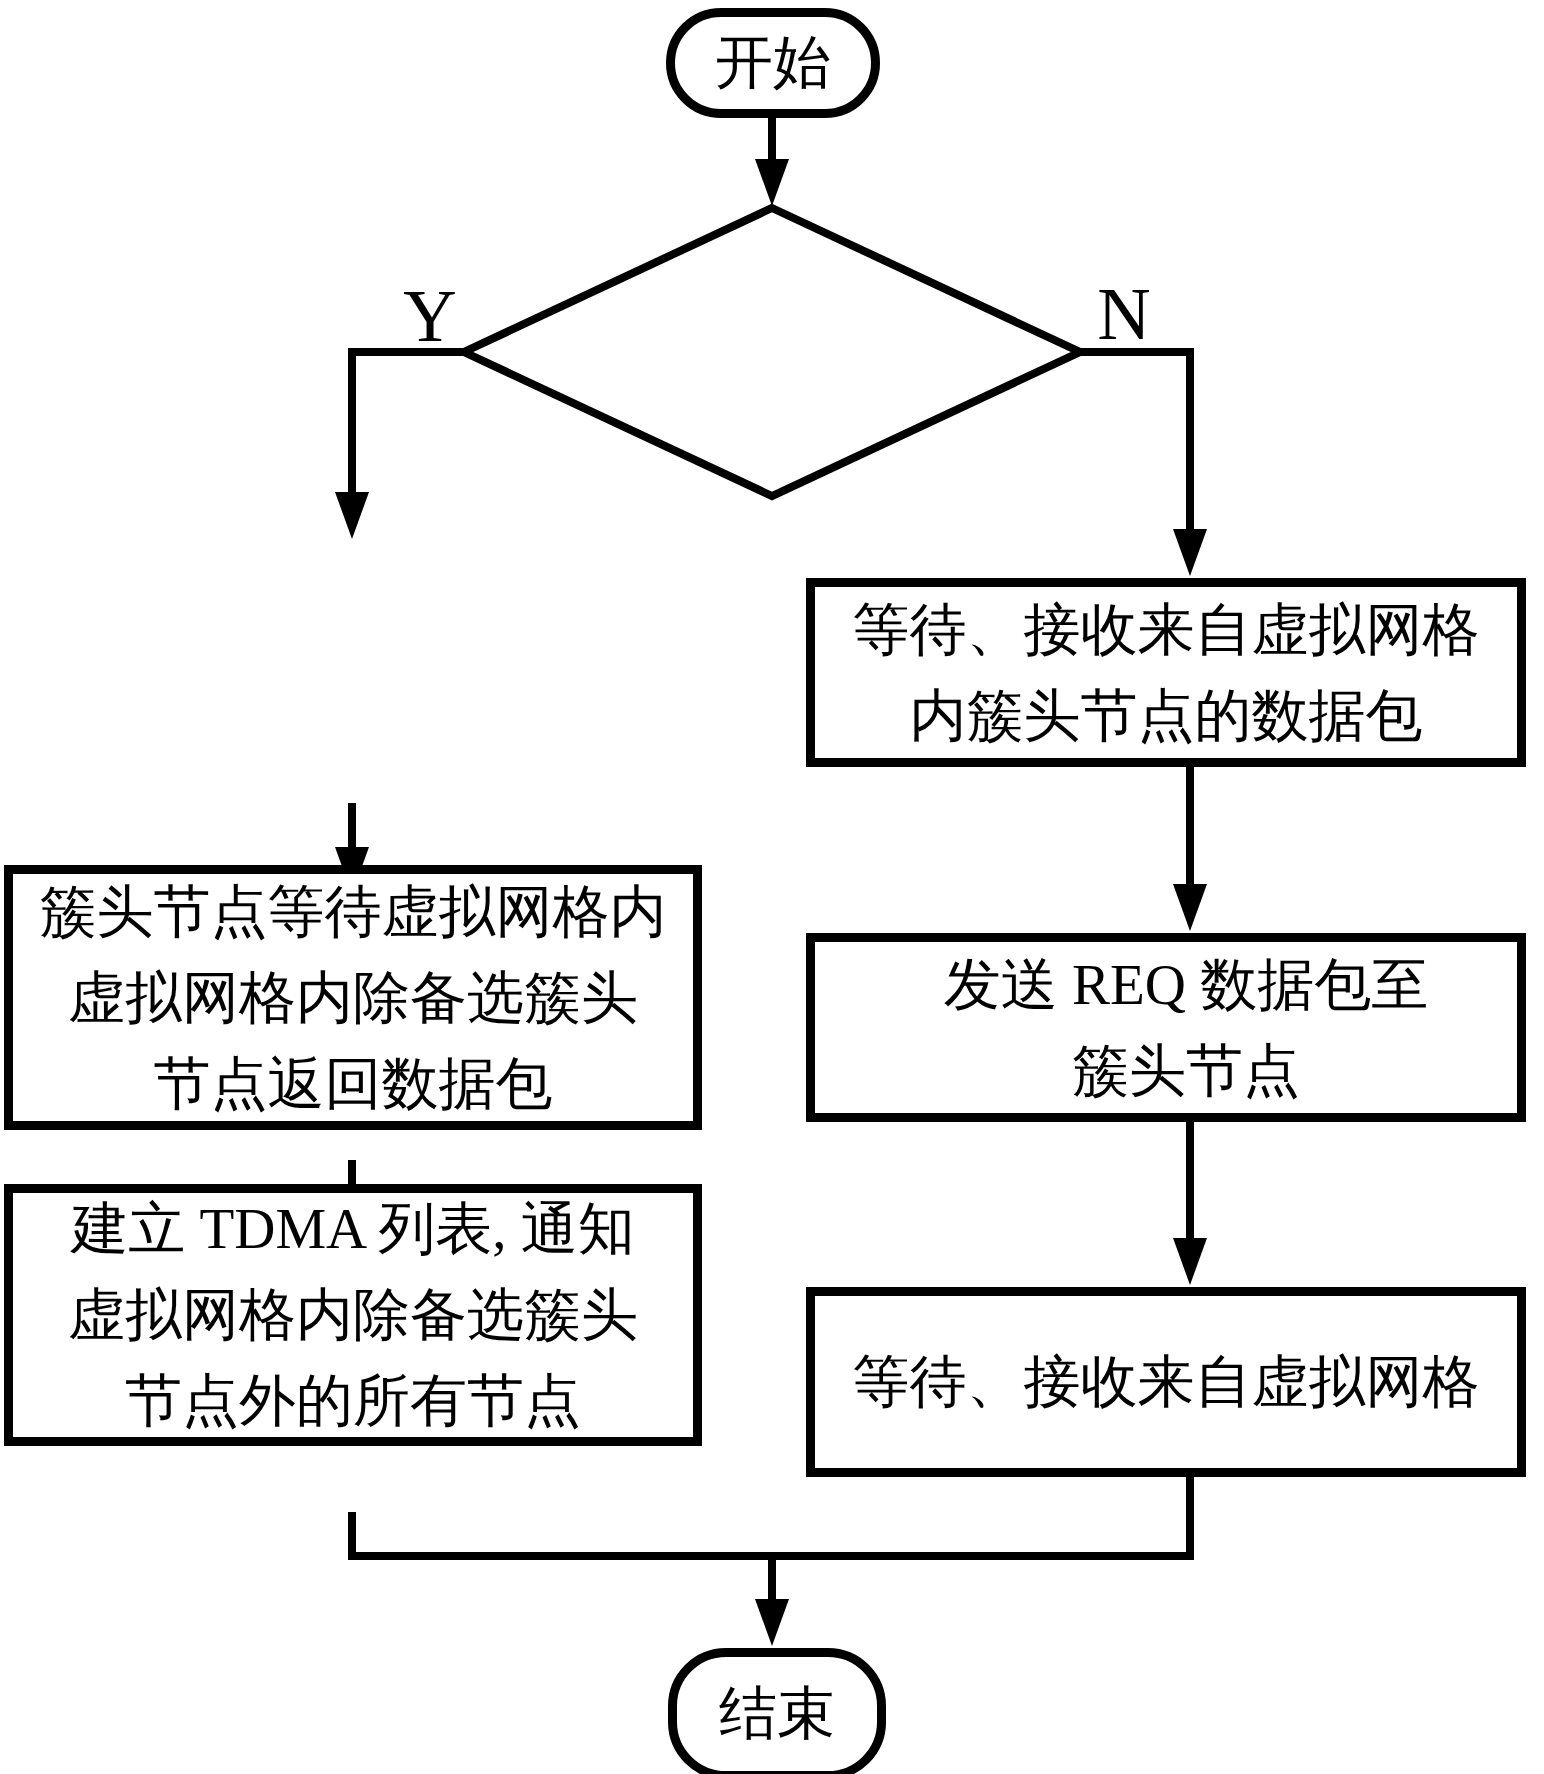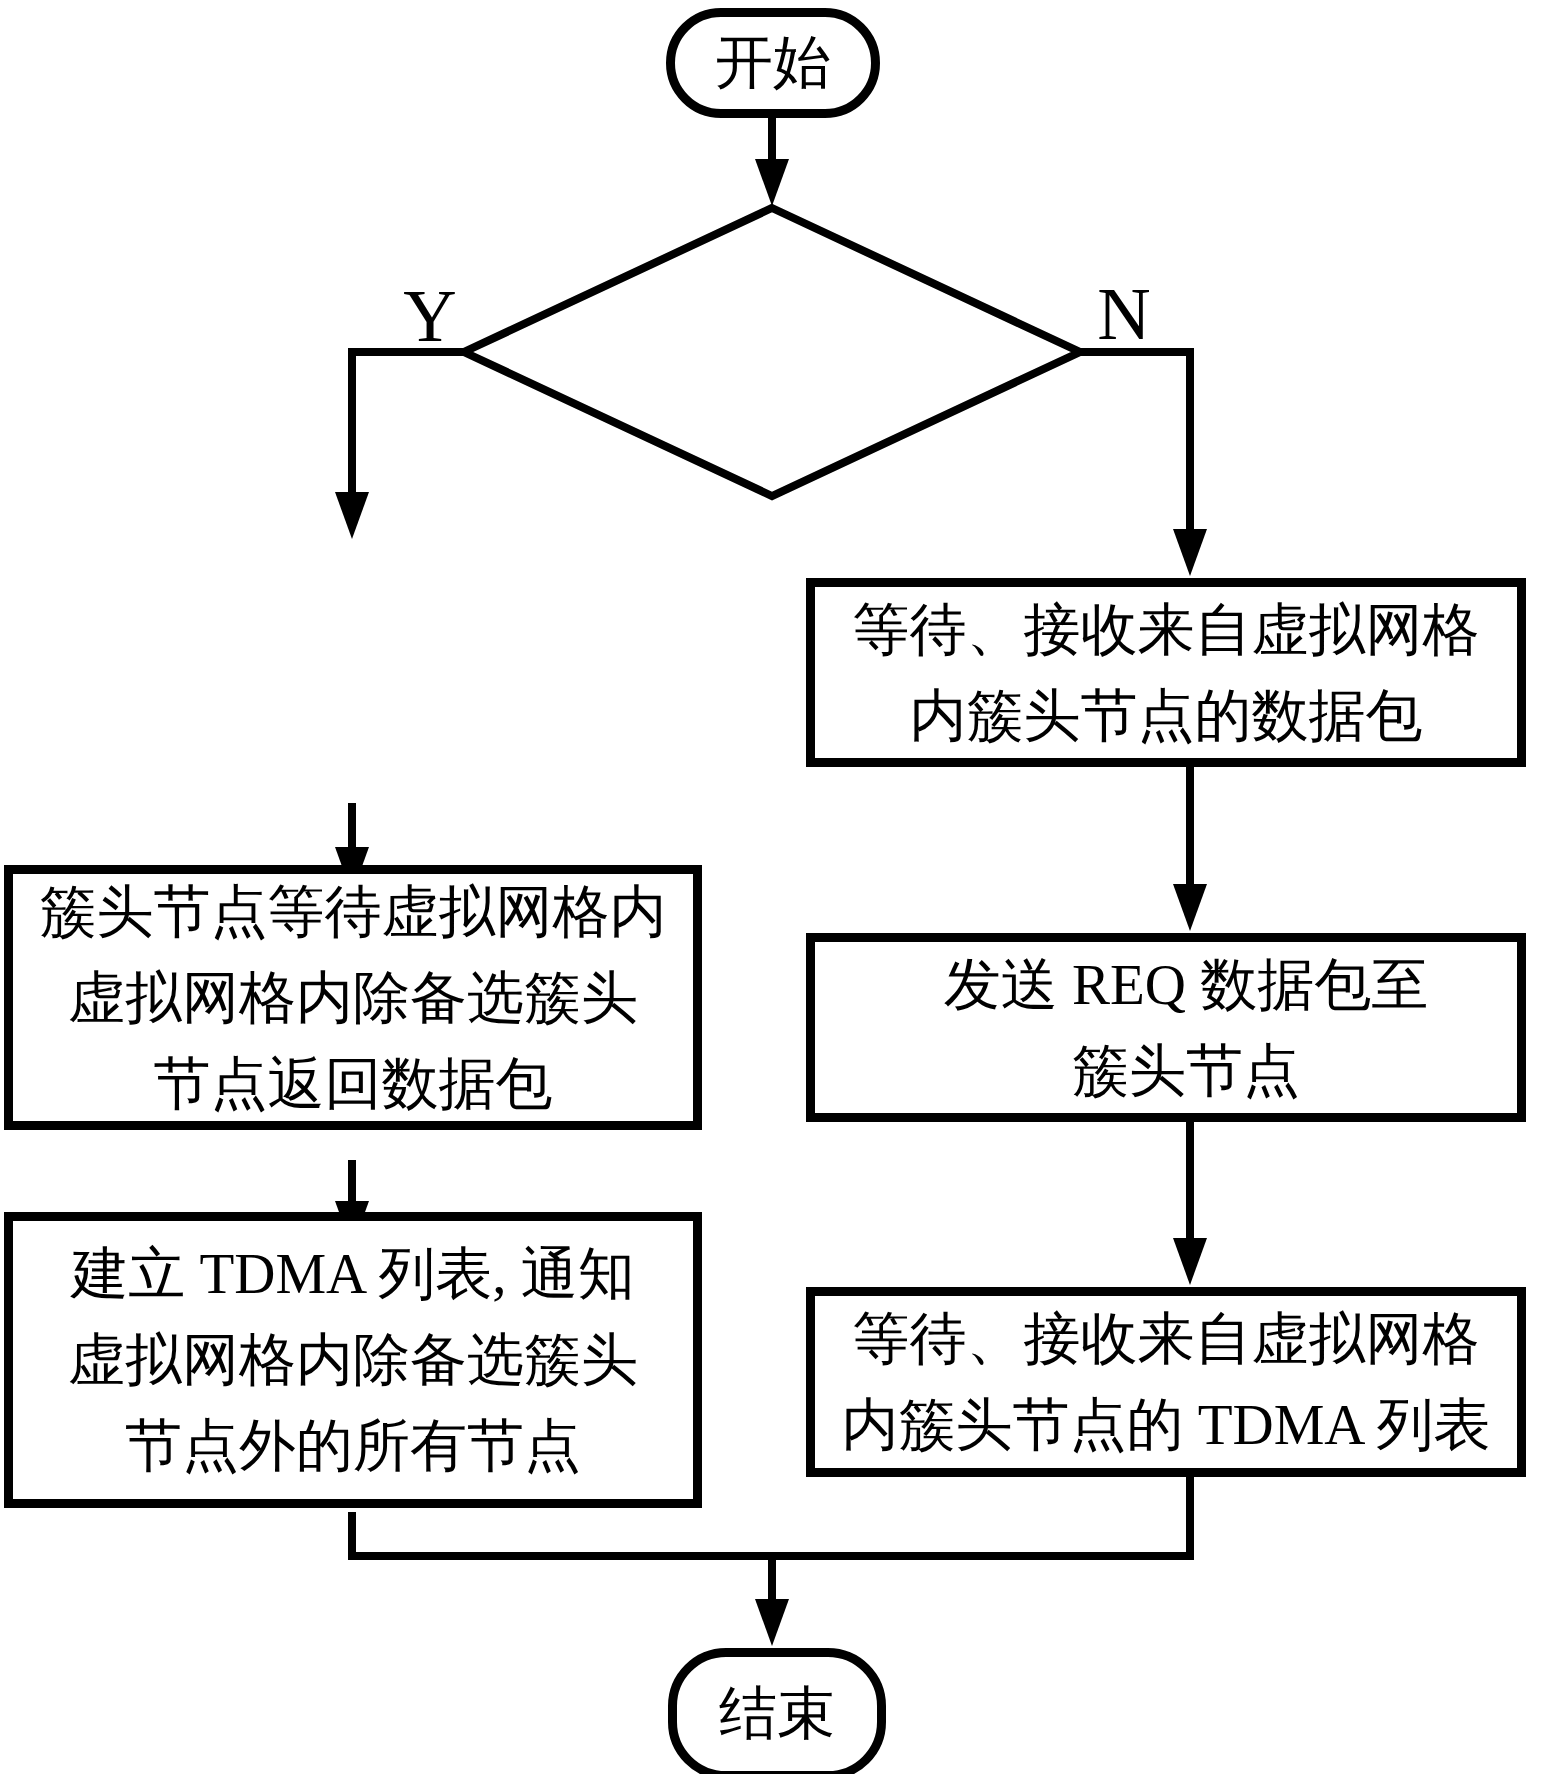--- a/index.html
+++ b/index.html
@@ -65,21 +65,21 @@
 
 
   <div class="node proc lines" style="left:4px;top:865px;width:698px;height:265px;">
     <div>
       <span>簇头节点等待虚拟网格内</span>
       <span>虚拟网格内除备选簇头</span>
       <span>节点返回数据包</span>
     </div>
   </div>
 
-  <div class="node proc lines" style="left:4px;top:1212px;width:698px;height:296px;">
+  <div class="node proc lines" style="left:4px;top:1184px;width:698px;height:262px;">
     <div>
       <span>建立 TDMA 列表, 通知</span>
       <span>虚拟网格内除备选簇头</span>
       <span>节点外的所有节点</span>
     </div>
   </div>
 
   <div class="node proc lines" style="left:806px;top:578px;width:720px;height:189px;">
     <div>
       <span>等待、接收来自虚拟网格</span>
@@ -90,21 +90,20 @@
   <div class="node proc lines" style="left:806px;top:933px;width:720px;height:189px;padding-left:40px;">
     <div>
       <span>发送 REQ 数据包至</span>
       <span>簇头节点</span>
     </div>
   </div>
 
   <div class="node proc lines" style="left:806px;top:1287px;width:720px;height:190px;">
     <div>
       <span>等待、接收来自虚拟网格</span>
-      <span>内簇头节点的 TDMA 列表</span>
     </div>
   </div>
 
   <div class="node term" style="left:668px;top:1648px;width:218px;height:132px;">
     <span>结束</span>
   </div>
 
 </div>
 
 </body></html>

